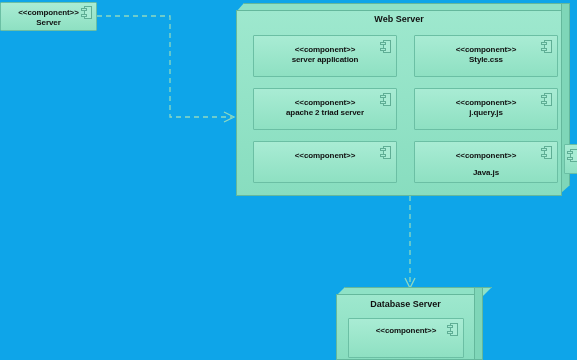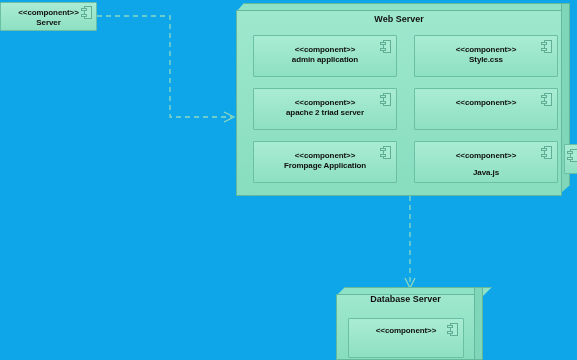--- a/index.html
+++ b/index.html
@@ -138,21 +138,21 @@
 
     <div class="node-side" style="left:561px; top:3px; width:9px; height:190px;
          clip-path: polygon(0 0, 9px 0, 9px 182px, 0 190px);"></div>
 
     <div class="node-front" style="left:236px; top:10px; width:326px; height:186px;"></div>
     <div class="node-title" style="left:236px; top:10px; width:326px; padding-top:4px;">Web Server</div>
   </div>
 
   <div class="component-box" style="left:253px; top:35px; width:144px; height:42px;">
     <div class="component-label" style="top:8px;">&lt;&lt;component&gt;&gt;</div>
-    <div class="component-label" style="top:18px;">admin application</div>
+    <div class="component-label" style="top:18px;">server application</div>
     <div class="component-icon" style="right:5px; top:4px;">
       <div class="ci-body"></div>
       <div class="ci-tab ci-tab1"></div>
       <div class="ci-tab ci-tab2"></div>
     </div>
   </div>
 
   <div class="component-box" style="left:414px; top:35px; width:144px; height:42px;">
     <div class="component-label" style="top:8px;">&lt;&lt;component&gt;&gt;</div>
     <div class="component-label" style="top:18px;">Style.css</div>
@@ -168,30 +168,30 @@
     <div class="component-label" style="top:18px;">apache 2 triad server</div>
     <div class="component-icon" style="right:5px; top:4px;">
       <div class="ci-body"></div>
       <div class="ci-tab ci-tab1"></div>
       <div class="ci-tab ci-tab2"></div>
     </div>
   </div>
 
   <div class="component-box" style="left:414px; top:88px; width:144px; height:42px;">
     <div class="component-label" style="top:8px;">&lt;&lt;component&gt;&gt;</div>
+    <div class="component-label" style="top:18px;">j.query.js</div>
     <div class="component-icon" style="right:5px; top:4px;">
       <div class="ci-body"></div>
       <div class="ci-tab ci-tab1"></div>
       <div class="ci-tab ci-tab2"></div>
     </div>
   </div>
 
   <div class="component-box" style="left:253px; top:141px; width:144px; height:42px;">
     <div class="component-label" style="top:8px;">&lt;&lt;component&gt;&gt;</div>
-    <div class="component-label" style="top:18px;">Frompage Application</div>
     <div class="component-icon" style="right:5px; top:4px;">
       <div class="ci-body"></div>
       <div class="ci-tab ci-tab1"></div>
       <div class="ci-tab ci-tab2"></div>
     </div>
   </div>
 
   <div class="component-box" style="left:414px; top:141px; width:144px; height:42px;">
     <div class="component-label" style="top:8px;">&lt;&lt;component&gt;&gt;</div>
     <div class="component-label" style="top:25px;">Java.js</div>
@@ -211,21 +211,21 @@
       <div class="ci-tab ci-tab2"></div>
     </div>
   </div>
 
   <div class="node-3d">
     <div class="node-top" style="left:336px; top:287px; width:156px; height:9px;
          clip-path: polygon(9px 0, 156px 0, 147px 9px, 0px 9px);"></div>
     <div class="node-side" style="left:474px; top:287px; width:9px; height:73px;
          clip-path: polygon(0 0, 9px 0, 9px 73px, 0 73px);"></div>
     <div class="node-front" style="left:336px; top:294px; width:139px; height:66px;"></div>
-    <div class="node-title" style="left:336px; top:294px; width:139px; ">Database Server</div>
+    <div class="node-title" style="left:336px; top:294px; width:139px; padding-top:5px;">Database Server</div>
   </div>
 
   <div class="component-box" style="left:348px; top:318px; width:116px; height:40px;">
     <div class="component-label" style="top:6px;">&lt;&lt;component&gt;&gt;</div>
     <div class="component-icon" style="right:5px; top:4px;">
       <div class="ci-body"></div>
       <div class="ci-tab ci-tab1"></div>
       <div class="ci-tab ci-tab2"></div>
     </div>
   </div>

